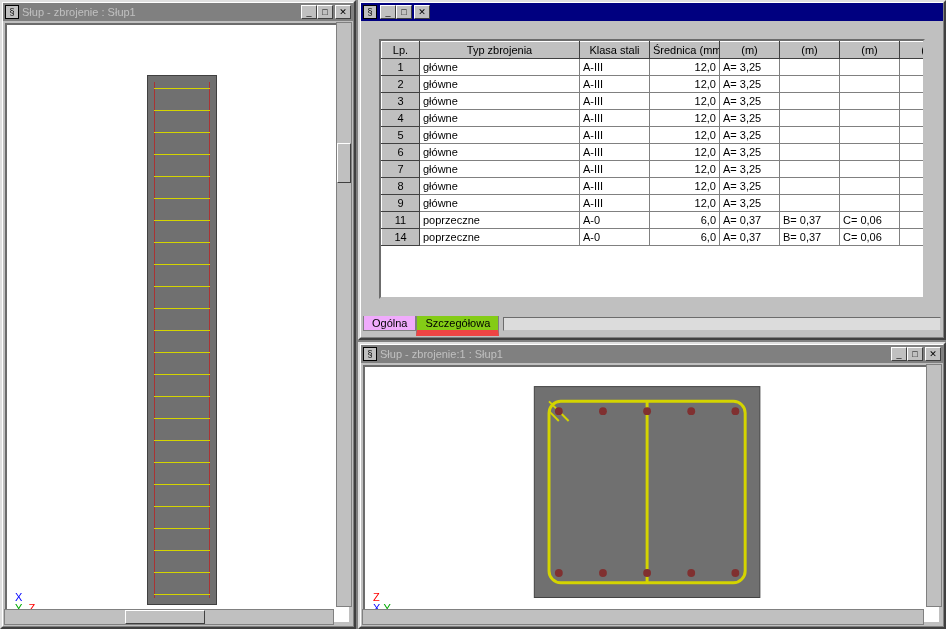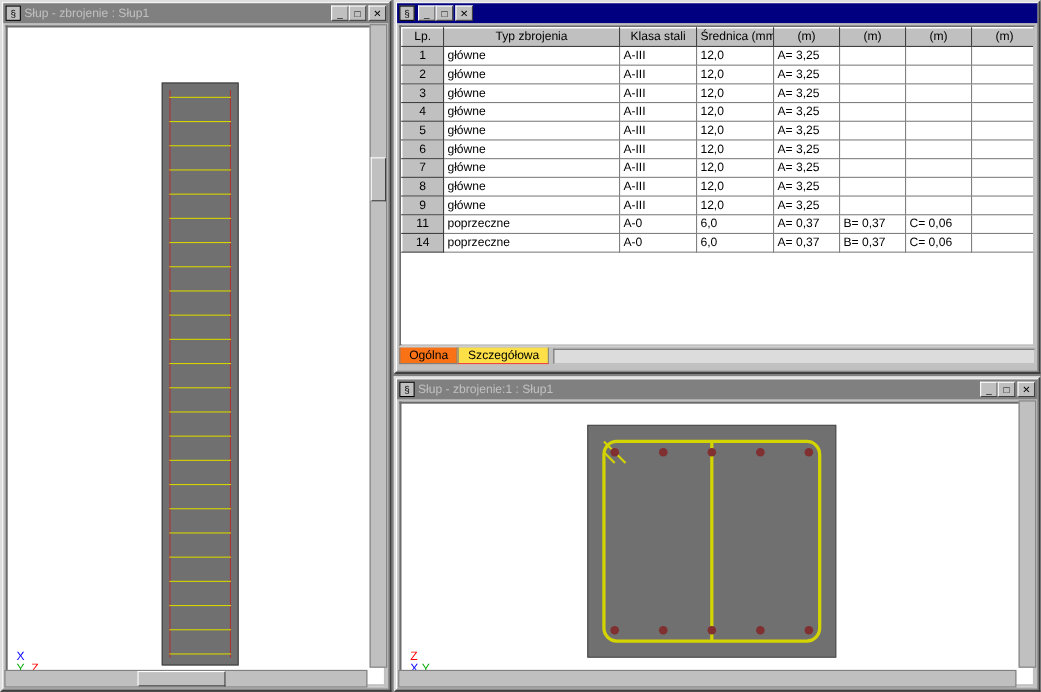--- a/index.html
+++ b/index.html
@@ -13,30 +13,30 @@
 .tb-btns{display:flex;gap:0}
 .tb-btn{width:16px;height:14px;background:#c0c0c0;border:1px solid;border-color:#fff #404040 #404040 #fff;font-size:9px;display:flex;align-items:center;justify-content:center;color:#000;font-family:Arial}
 .tb-btn.x{margin-left:2px}
 .canvas{flex:1;background:#fff;margin:2px;border:2px inset #c0c0c0;position:relative;overflow:hidden}
 .sb-v{position:absolute;right:2px;top:20px;bottom:20px;width:16px;background:#c0c0c0;border:1px solid #808080}
 .sb-h{position:absolute;left:2px;right:20px;bottom:2px;height:16px;background:#c0c0c0;border:1px solid #808080;display:flex;align-items:center}
 .sb-thumb{background:#c0c0c0;border:1px solid;border-color:#fff #404040 #404040 #fff}
 .axis{position:absolute;left:8px;bottom:8px;font-size:12px;font-family:Arial;line-height:1}
 .ax-x{color:#0000ff}.ax-y{color:#00aa00}.ax-z{color:#ff0000}
 
-.tbl-wrap{flex:1;margin:2px;background:#fff;border:2px inset #c0c0c0;overflow:auto;position:relative}
+.tbl-wrap{flex:1;margin:18px;background:#fff;border:2px inset #c0c0c0;overflow:auto;position:relative}
 table{border-collapse:collapse;width:100%;table-layout:fixed}
 th,td{border:1px solid #808080;padding:1px 3px;height:17px;white-space:nowrap;overflow:hidden}
 th{background:#c0c0c0;font-weight:normal;text-align:center;border:1px solid;border-color:#fff #404040 #404040 #fff}
 td{background:#fff;text-align:left}
 td.rh{background:#c0c0c0;text-align:center;border:1px solid;border-color:#fff #404040 #404040 #fff}
-td.ctr{text-align:left}
+td.ctr{text-align:right}
 .tabs{display:flex;height:18px;margin:0 2px 2px;align-items:flex-start}
-.tabbtn{padding:1px 8px;background:#f97316;border:1px solid #808080;border-top:none;font-size:11px;position:relative;top:-1px}
-.tabbtn.active{background:#fde047;border-bottom:1px solid #ef4444;z-index:1}
+.tabbtn{padding:1px 8px;background:#f0abfc;border:1px solid #808080;border-top:none;font-size:11px;position:relative;top:-1px}
+.tabbtn.active{background:#84cc16;border-bottom:6px solid #ef4444;z-index:1}
 .sbh-tab{flex:1;height:14px;background:#dcdcdc;border:1px inset #c0c0c0;margin-left:4px}
 .col-lp{width:38px}.col-typ{width:160px}.col-kl{width:70px}.col-sr{width:70px}.col-m{width:60px}
 </style>
 </head>
 <body>
 
 <div class="win" style="left:0;top:0;width:356px;height:629px">
  <div class="inner">
   <div class="tb">
     <span class="tb-ico">§</span>

